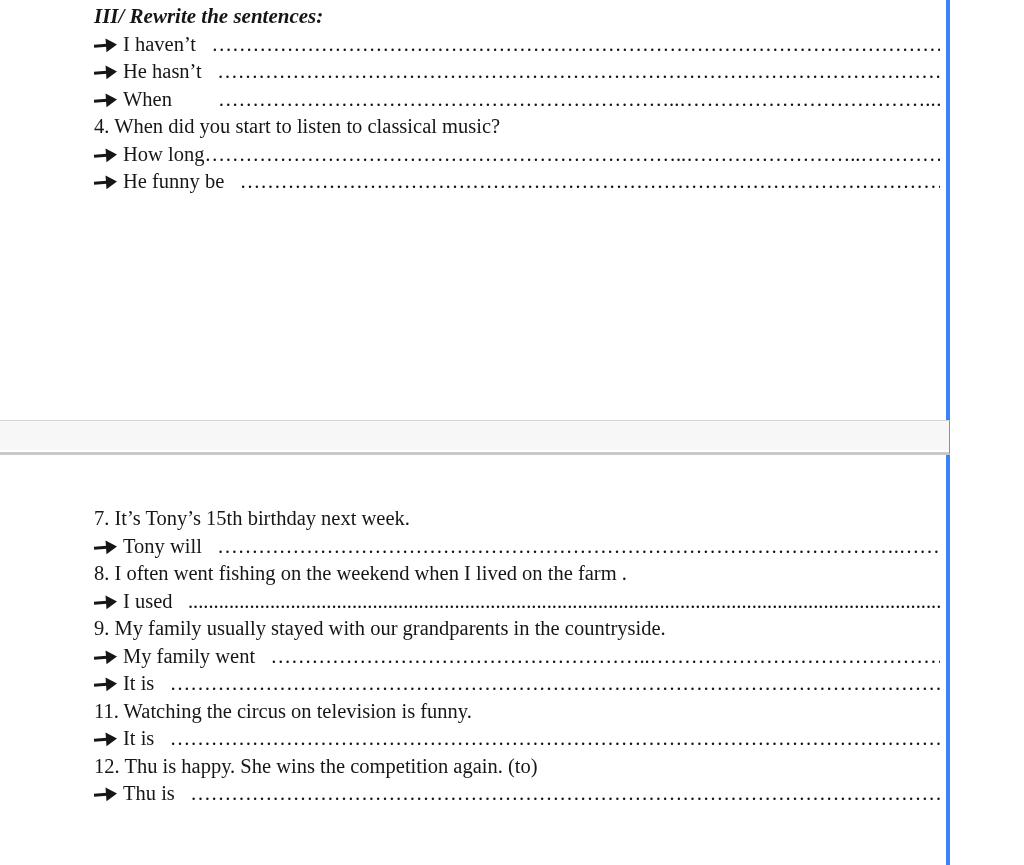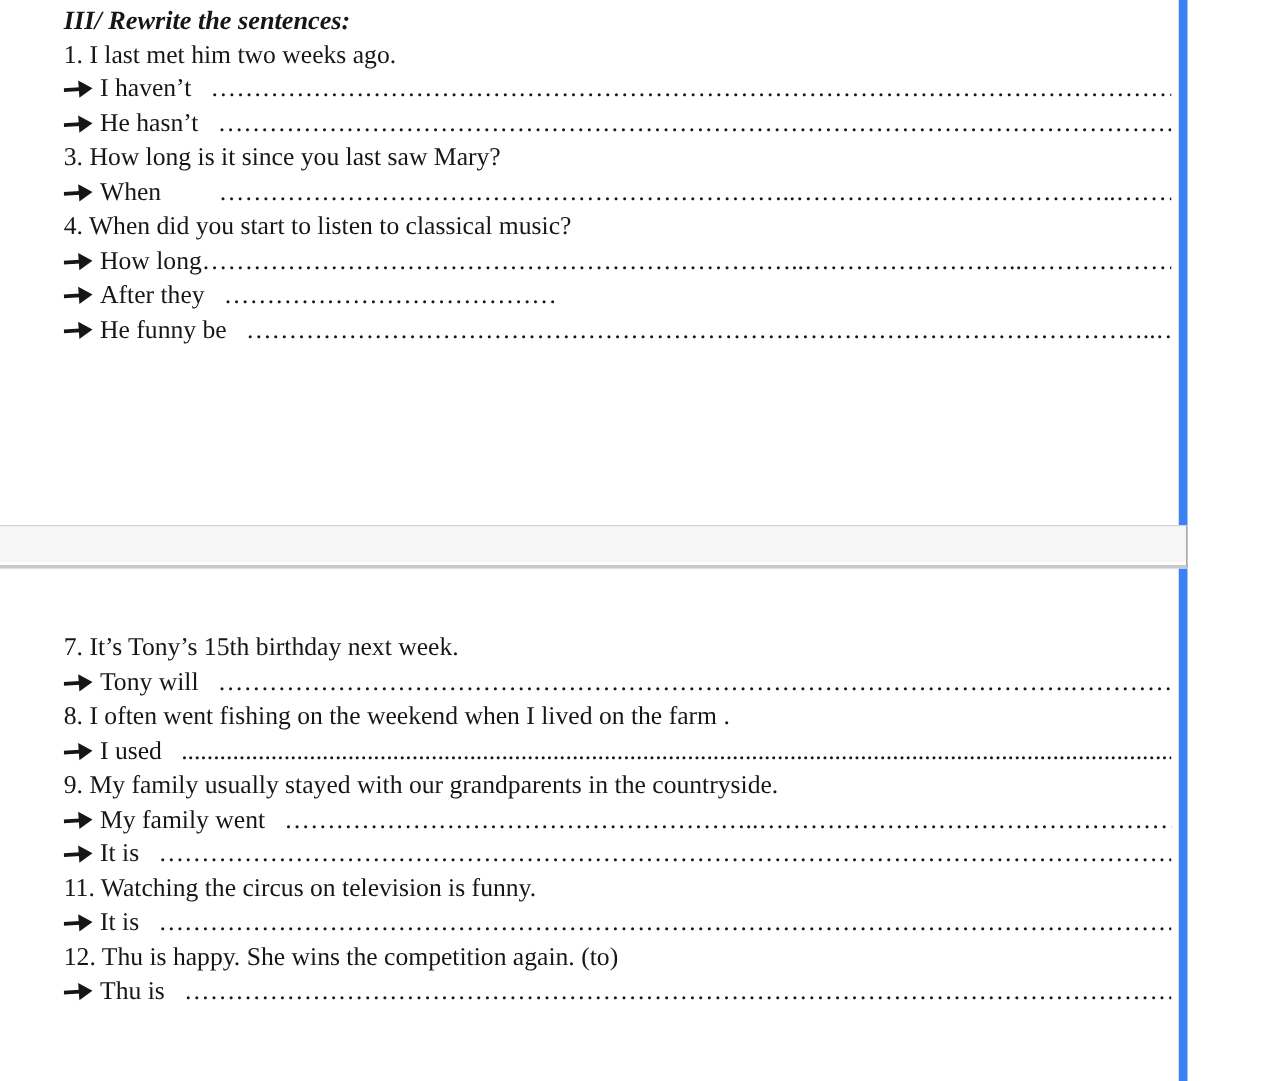--- a/index.html
+++ b/index.html
@@ -6,25 +6,25 @@
   html, body { width: 1024px; height: 865px; background: #ffffff; overflow: hidden; }
   .viewport {
     position: relative;
     width: 1024px; height: 865px;
     background: #ffffff;
     font-family: "Liberation Serif", "DejaVu Serif", serif;
     color: #161616;
   }
   .page {
     width: 950px;
-    border-right: 7px solid #3b82f6;
+    border-right: 4px solid #3b82f6;
     background: #ffffff;
     font-size: 20.5px;
     line-height: 27.5px;
-    padding-left: 51px;
+    padding-left: 94px;
     padding-right: 6px;
   }
   .page-1 { height: 420px; padding-top: 3px; }
   .page-2 { height: 506px; padding-top: 50px; }
   .page-divider {
     width: 950px;
     height: 35px;
     background: #f7f7f8;
     border-top: 1px solid #d5d5d7;
     border-bottom: 3px solid #c9c9cc;
@@ -54,21 +54,20 @@
   .leader.fill { flex: 1 1 auto; min-width: 0; }
 </style>
 </head>
 <body>
 
 <div class="viewport">
 
   <div class="page page-1">
     <div class="heading">III/ Rewrite the sentences:</div>
 
-    <div class="sentence">1. I last met him two weeks ago.</div>
     <div class="answer">
       <span class="arrow"><svg viewBox="0 0 24 16" width="24" height="16" fill="currentColor">
             <g transform="rotate(-4 12 8)">
               <rect x="0" y="6.8" width="13" height="3"></rect>
               <polygon points="12,1.4 23,8.3 12,15.2"></polygon>
             </g>
           </svg></span>
       <span class="ans-text">I haven’t   </span>
       <span class="leader fill">…………………………………………………………………………………………………………………………………………</span>
     </div>
@@ -77,21 +76,20 @@
       <span class="arrow"><svg viewBox="0 0 24 16" width="24" height="16" fill="currentColor">
             <g transform="rotate(-4 12 8)">
               <rect x="0" y="6.8" width="13" height="3"></rect>
               <polygon points="12,1.4 23,8.3 12,15.2"></polygon>
             </g>
           </svg></span>
       <span class="ans-text">He hasn’t   </span>
       <span class="leader fill">…………………………………………………………………………………………………………………………………………</span>
     </div>
 
-    <div class="sentence">3. How long is it since you last saw Mary?</div>
     <div class="answer">
       <span class="arrow"><svg viewBox="0 0 24 16" width="24" height="16" fill="currentColor">
             <g transform="rotate(-4 12 8)">
               <rect x="0" y="6.8" width="13" height="3"></rect>
               <polygon points="12,1.4 23,8.3 12,15.2"></polygon>
             </g>
           </svg></span>
       <span class="ans-text">When         </span>
       <span class="leader fill">…………………………………………………………..………………………………..…………………………………………</span>
     </div>
@@ -101,30 +99,20 @@
       <span class="arrow"><svg viewBox="0 0 24 16" width="24" height="16" fill="currentColor">
             <g transform="rotate(-4 12 8)">
               <rect x="0" y="6.8" width="13" height="3"></rect>
               <polygon points="12,1.4 23,8.3 12,15.2"></polygon>
             </g>
           </svg></span>
       <span class="ans-text">How long</span>
       <span class="leader fill">……………………………………………………………..……………………..……………………………………………</span>
     </div>
 
-    <div class="answer">
-      <span class="arrow"><svg viewBox="0 0 24 16" width="24" height="16" fill="currentColor">
-            <g transform="rotate(-4 12 8)">
-              <rect x="0" y="6.8" width="13" height="3"></rect>
-              <polygon points="12,1.4 23,8.3 12,15.2"></polygon>
-            </g>
-          </svg></span>
-      <span class="ans-text">After they   </span>
-      <span class="leader">…………………………………</span>
-    </div>
 
     <div class="answer">
       <span class="arrow"><svg viewBox="0 0 24 16" width="24" height="16" fill="currentColor">
             <g transform="rotate(-4 12 8)">
               <rect x="0" y="6.8" width="13" height="3"></rect>
               <polygon points="12,1.4 23,8.3 12,15.2"></polygon>
             </g>
           </svg></span>
       <span class="ans-text">He funny be   </span>
       <span class="leader fill">……………………………………………………………………………………………..…………………………………</span>

